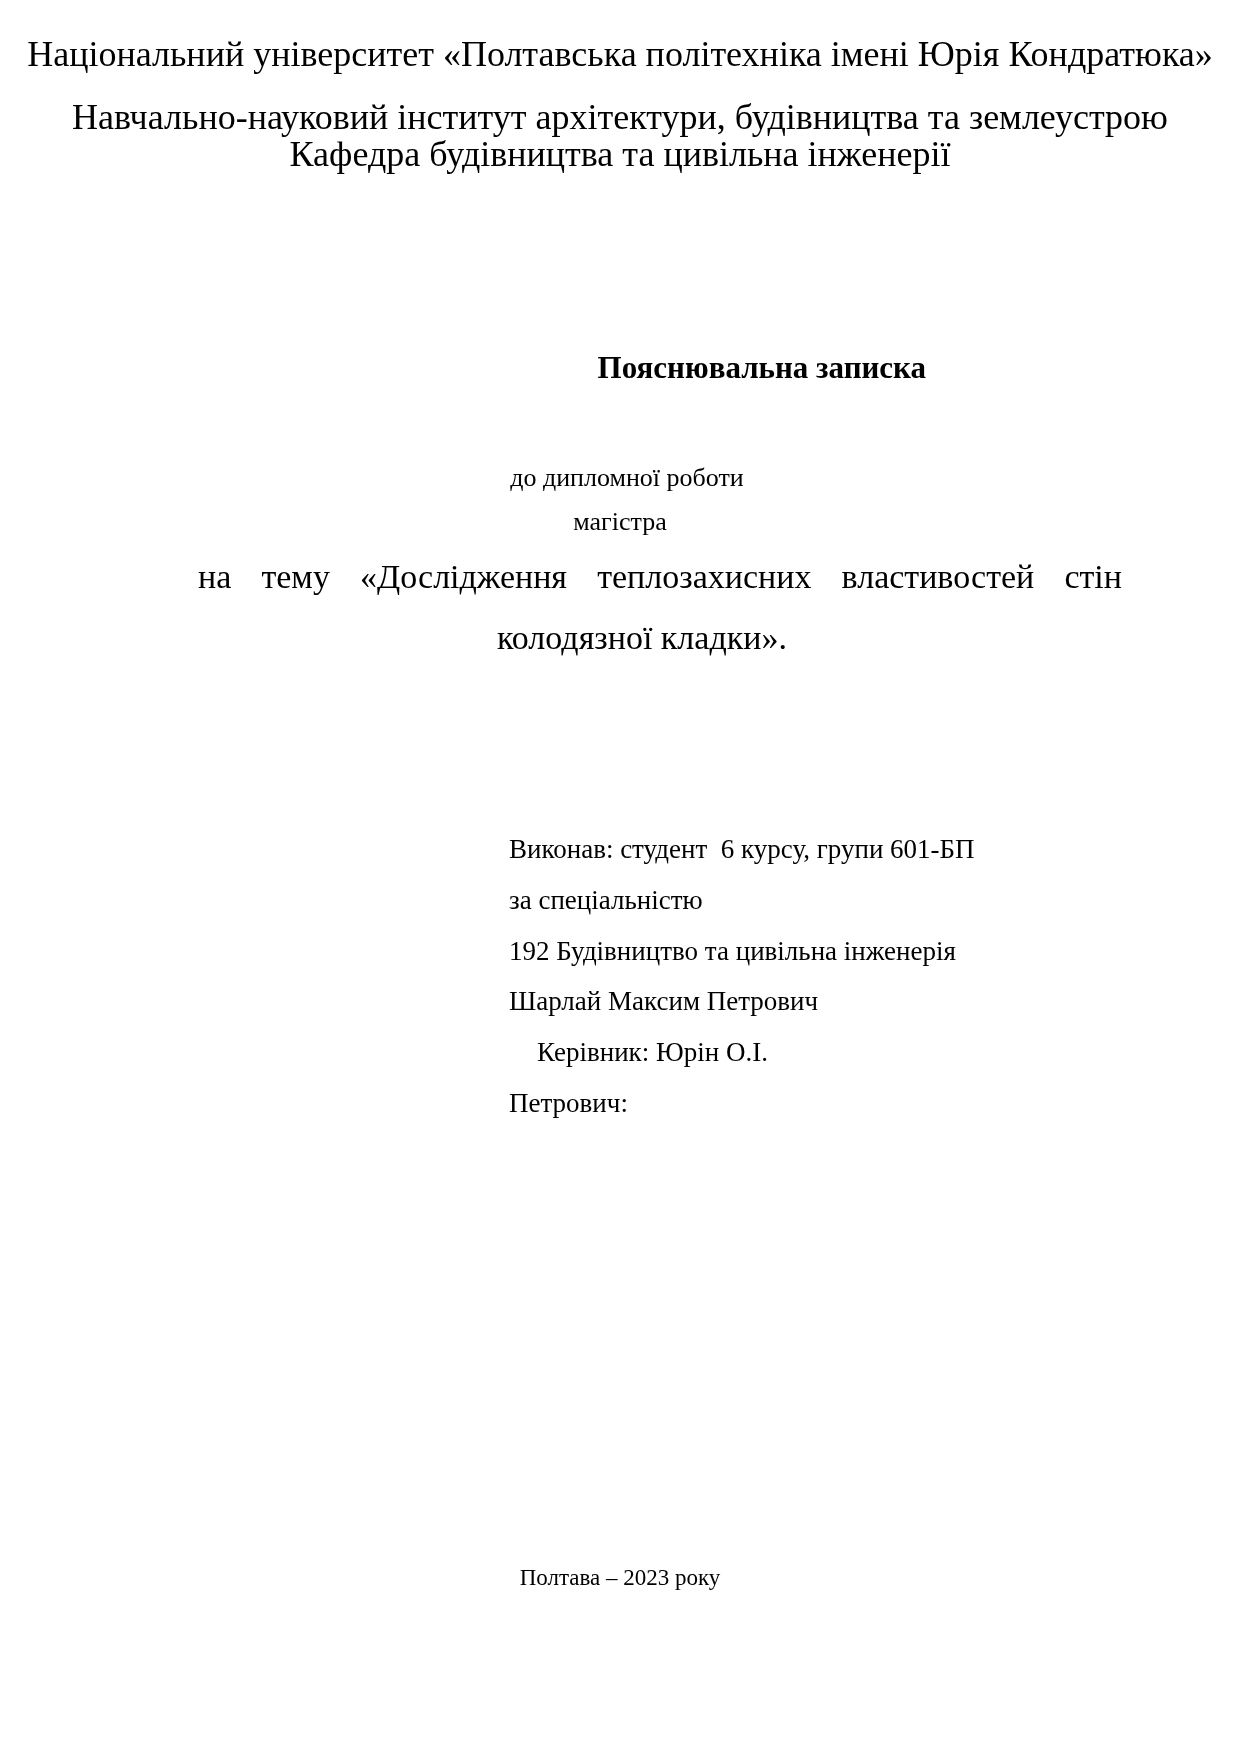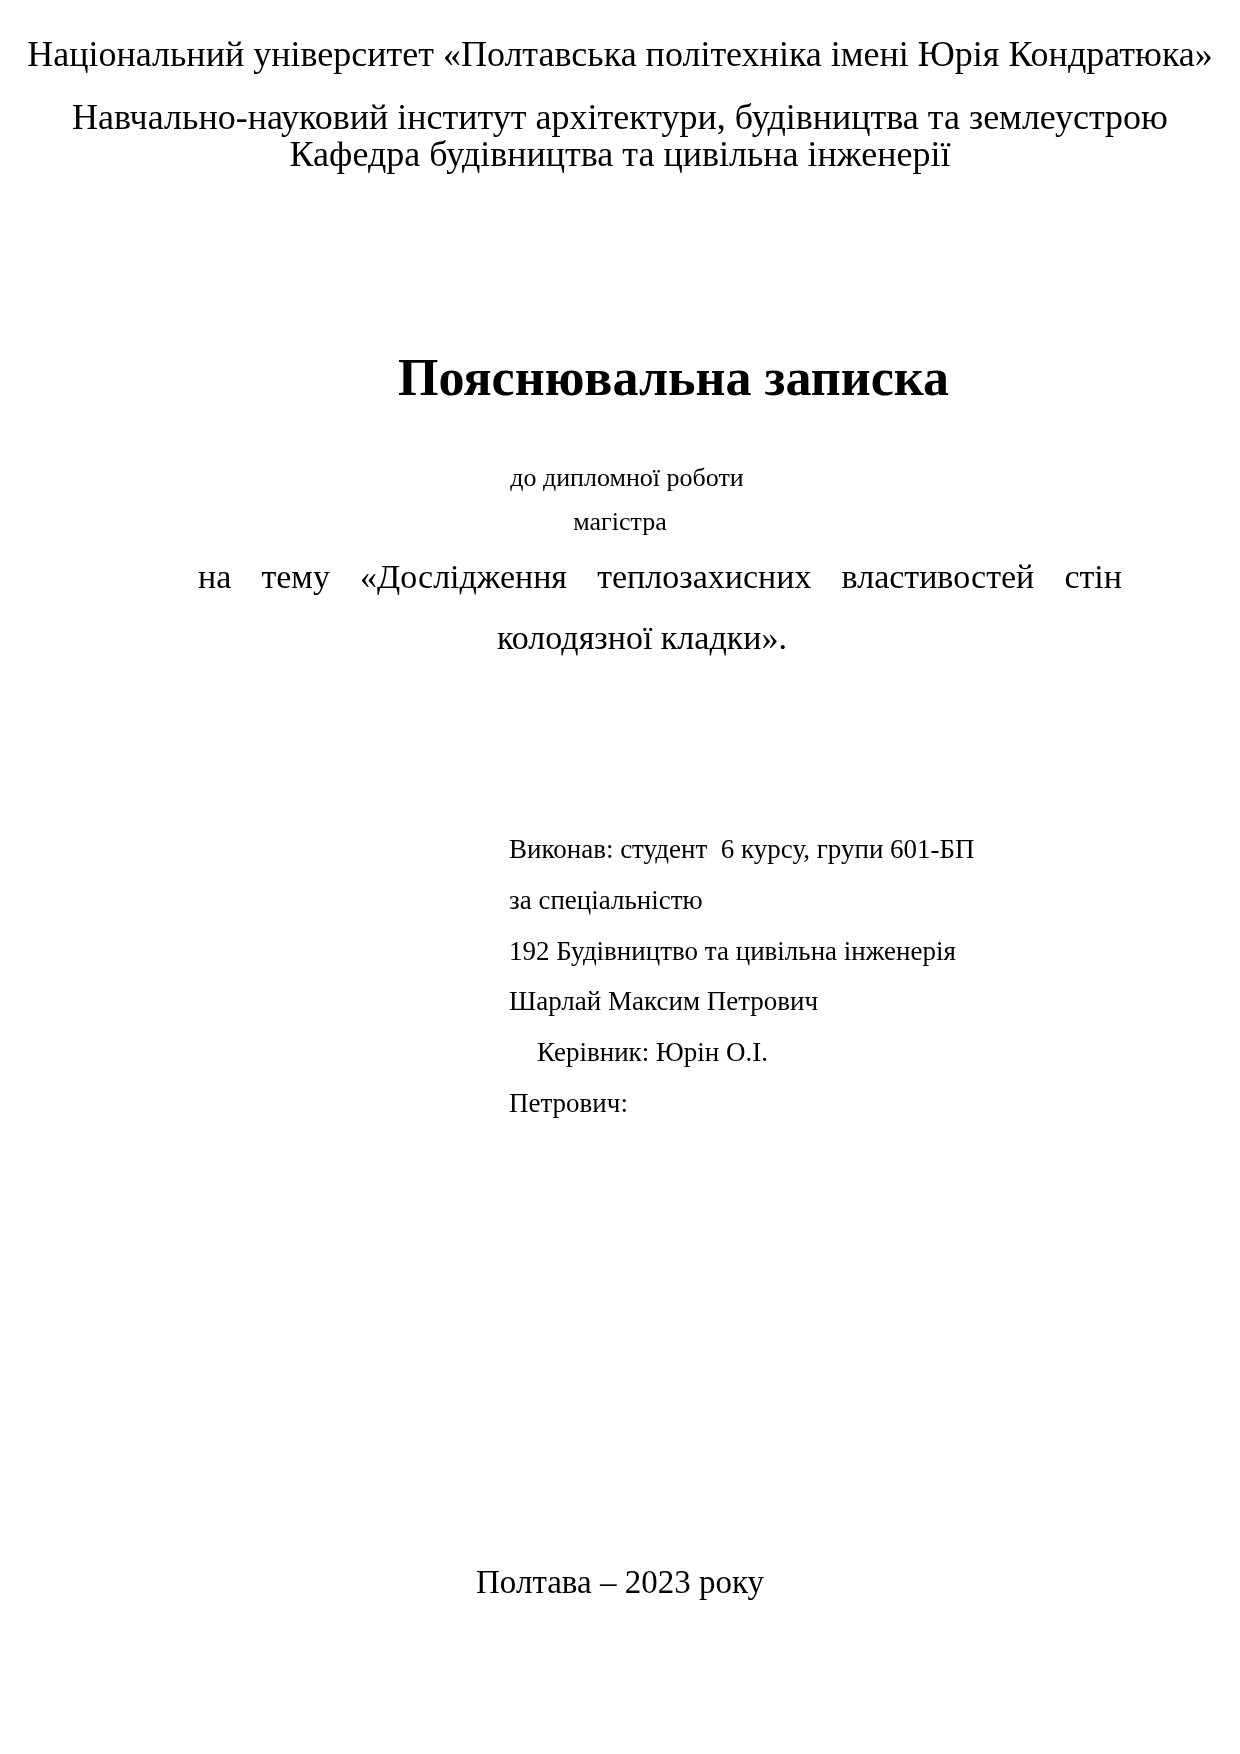--- a/index.html
+++ b/index.html
@@ -1,26 +1,26 @@
 <!DOCTYPE html>
 <html><head>
 <meta charset="utf-8">
 <style>
   html, body { margin: 0; padding: 0; background: #ffffff; }
   body { width: 1240px; height: 1754px; position: relative; overflow: hidden;
          font-family: "Liberation Serif", "DejaVu Serif", serif; color: #000000; }
   .line { position: absolute; white-space: pre; line-height: 1; }
   .center { left: 0; width: 1240px; text-align: center; }
   .hdr { font-size: 36px; }
-  .title { font-size: 52px; font-weight: bold; left: 398px; width: 528px; text-align: right; }
+  .title { font-size: 31px; font-weight: bold; left: 398px; width: 528px; text-align: right; }
   .sub { font-size: 26px; }
   .topic { font-size: 34px; }
   .topic1 { left: 198px; width: 924px; text-align: justify; text-align-last: justify; white-space: normal; }
   .info { font-size: 27px; left: 509px; }
-  .footer { font-size: 33px; }
+  .footer { font-size: 23px; }
 </style>
 </head>
 <body>
 
 <div>
 
   <div class="line center hdr" style="top:36px;">Національний університет «Полтавська політехніка імені Юрія Кондратюка»</div>
   <div class="line center hdr" style="top:85px;margin-top:14px;">Навчально-науковий інститут архітектури, будівництва та землеустрою</div>
   <div class="line center hdr" style="top:136px;">Кафедра будівництва та цивільна інженерії</div>
 

